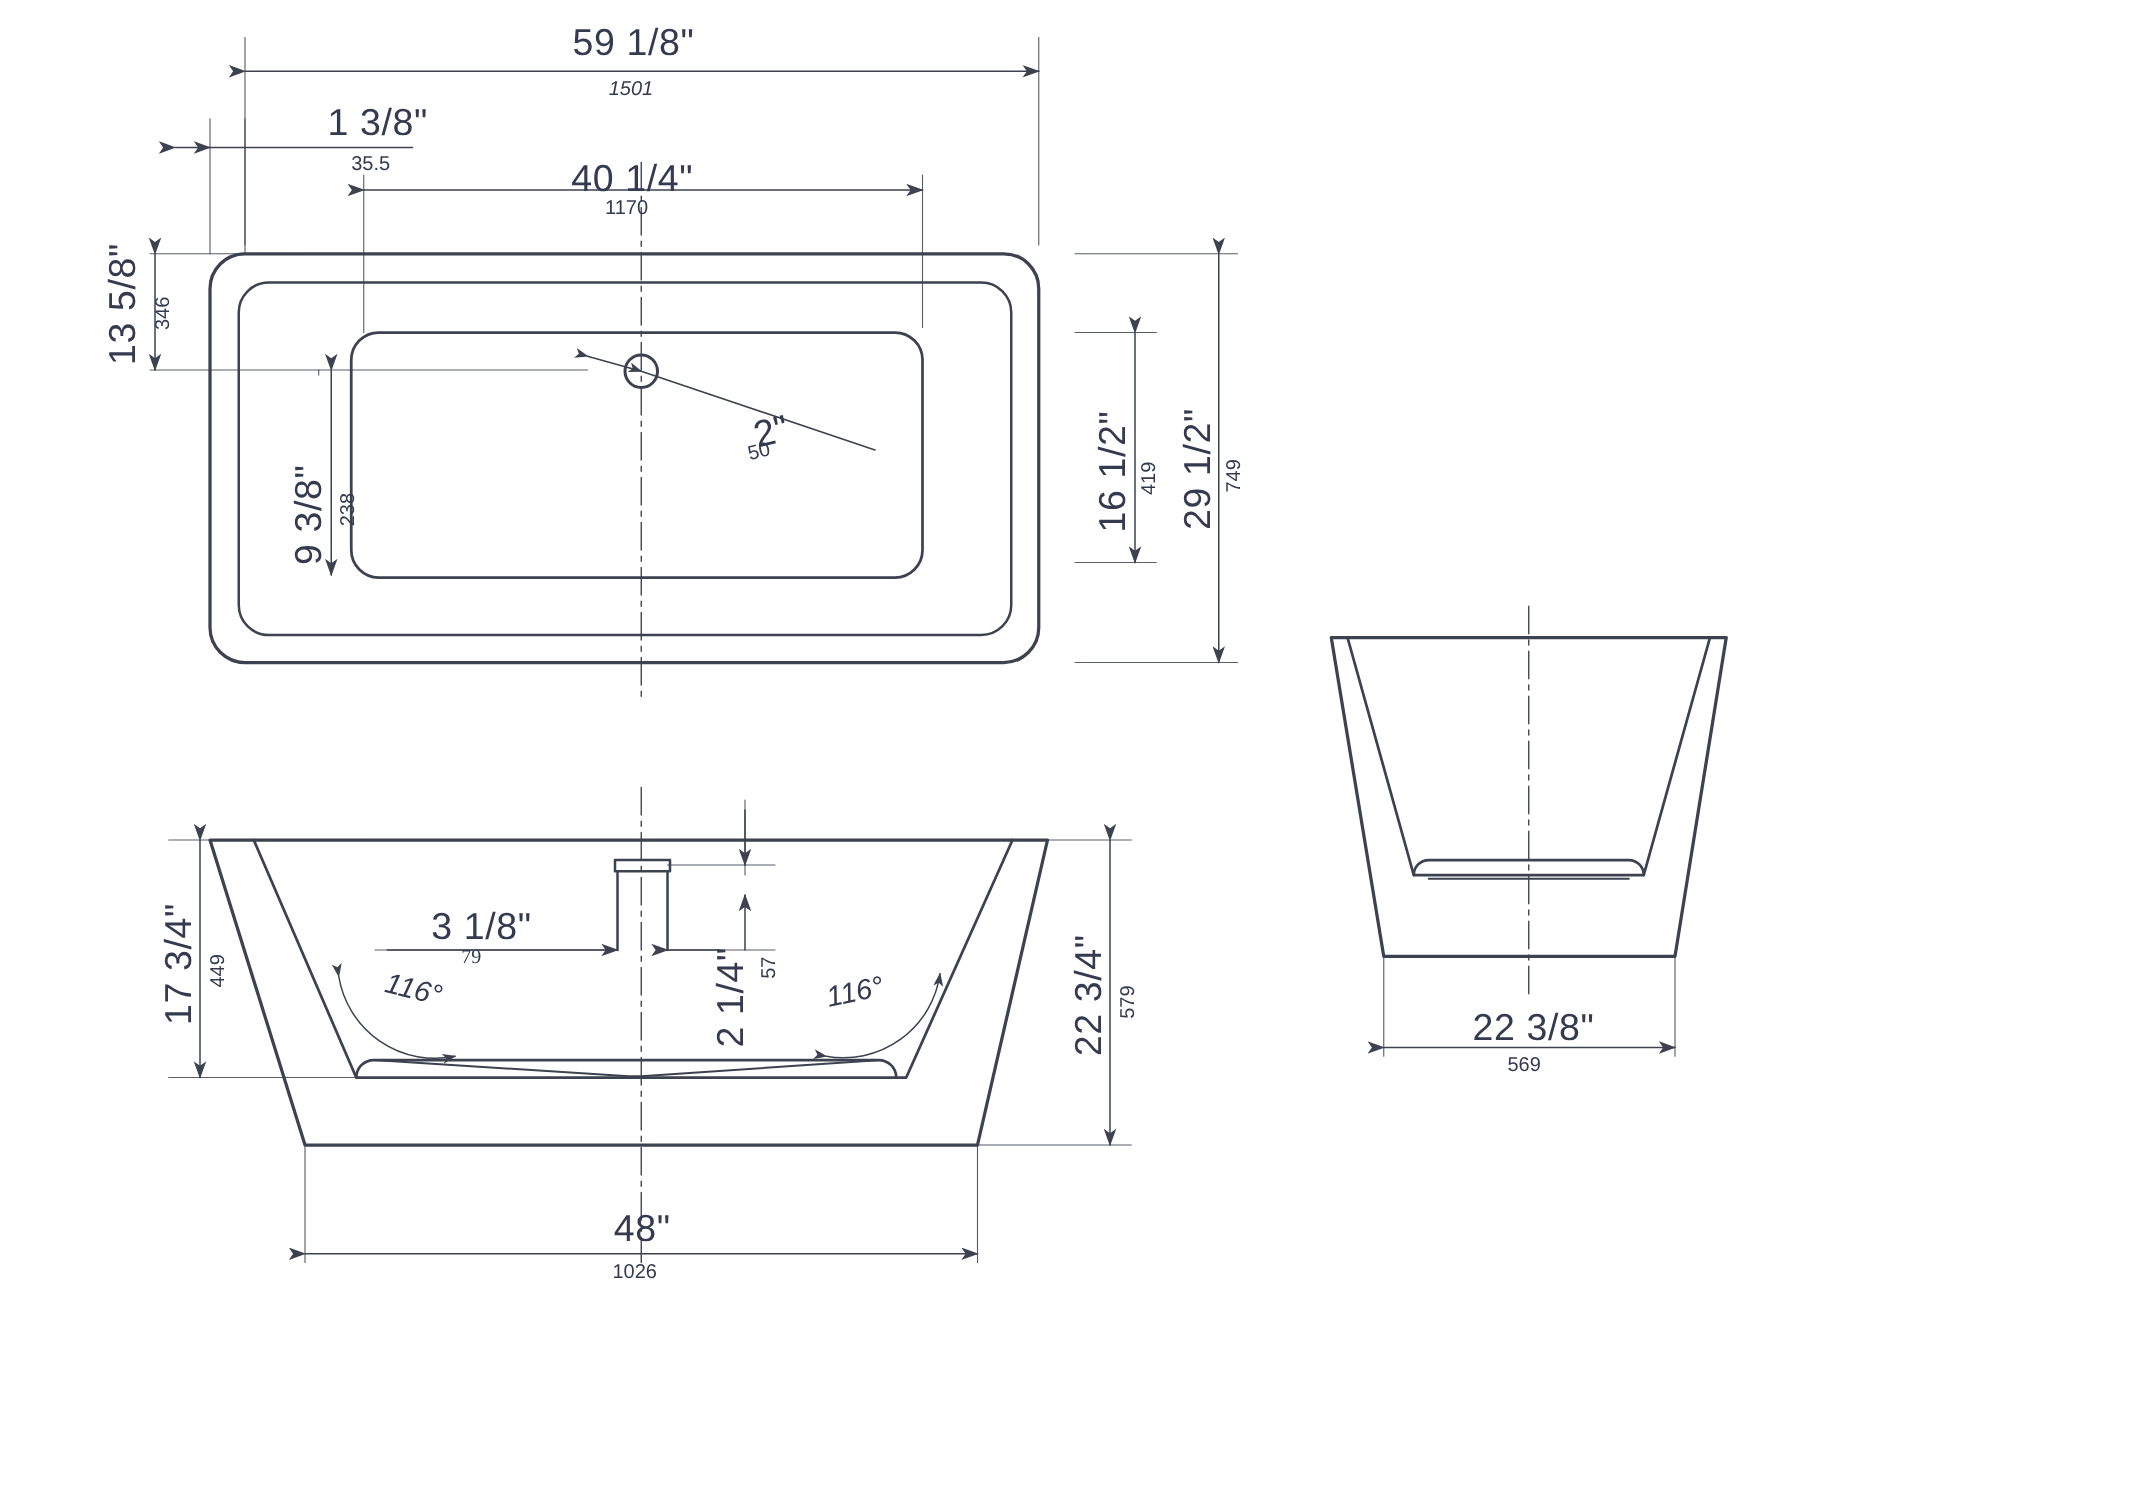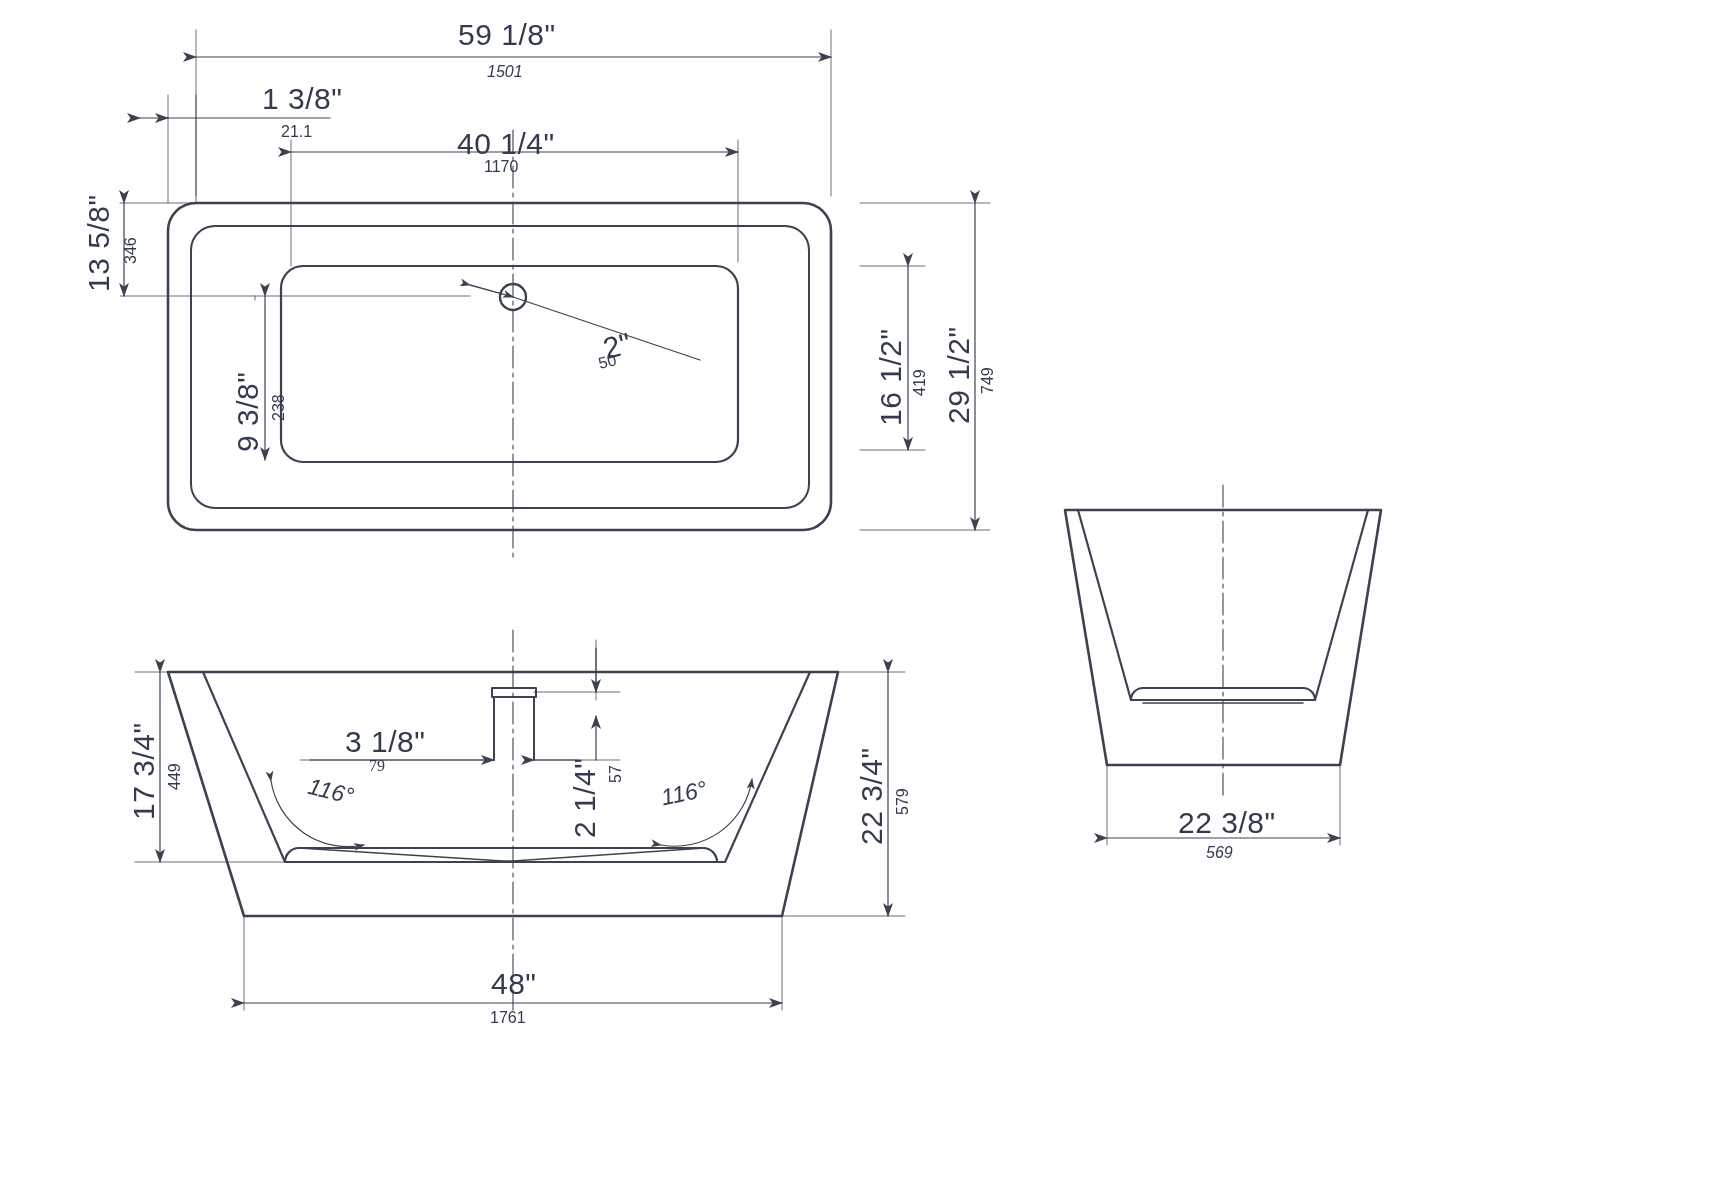--- a/index.html
+++ b/index.html
@@ -177,21 +177,21 @@
         <line x1="1107" y1="838" x2="1340" y2="838" marker-start="url(#ar)" marker-end="url(#ar)"></line>
       </g>
 
     </g>
   </svg>
 
   <div class="lbl imp" style="left:458px;top:18px;">59 1/8"</div>
   <div class="lbl met" style="left:487px;top:63px;font-style:italic;">1501</div>
 
   <div class="lbl imp" style="left:262px;top:82px;">1 3/8"</div>
-  <div class="lbl met" style="left:281px;top:123px;">21.1</div>
+  <div class="lbl met" style="left:281px;top:123px;">35.5</div>
 
   <div class="lbl imp" style="left:457px;top:127px;">40 1/4"</div>
   <div class="lbl met" style="left:484px;top:158px;">1170</div>
 
   <div class="lbl imp rot90" style="left:82px;top:292px;">13 5/8"</div>
   <div class="lbl met rot90" style="left:122px;top:264px;">346</div>
 
   <div class="lbl imp rot90" style="left:231px;top:452px;">9 3/8"</div>
   <div class="lbl met rot90" style="left:270px;top:421px;">238</div>
 
@@ -213,18 +213,18 @@
   <div class="lbl imp rot90" style="left:568px;top:838px;">2 1/4"</div>
   <div class="lbl met rot90" style="left:607px;top:783px;">57</div>
 
   <div class="lbl ang" style="left:308px;top:778px;transform:rotate(14deg);">116°</div>
   <div class="lbl ang" style="left:661px;top:780px;transform:rotate(-12deg);">116°</div>
 
   <div class="lbl imp rot90" style="left:855px;top:845px;">22 3/4"</div>
   <div class="lbl met rot90" style="left:894px;top:815px;">579</div>
 
   <div class="lbl imp" style="left:491px;top:967px;">48"</div>
-  <div class="lbl met" style="left:490px;top:1009px;">1761</div>
+  <div class="lbl met" style="left:490px;top:1009px;">1026</div>
 
   <div class="lbl imp" style="left:1178px;top:806px;">22 3/8"</div>
-  <div class="lbl met" style="left:1206px;top:844px;font-style:italic;">569</div>
+  <div class="lbl met" style="left:1206px;top:844px;">569</div>
 
 </div>
 
 </body></html>

